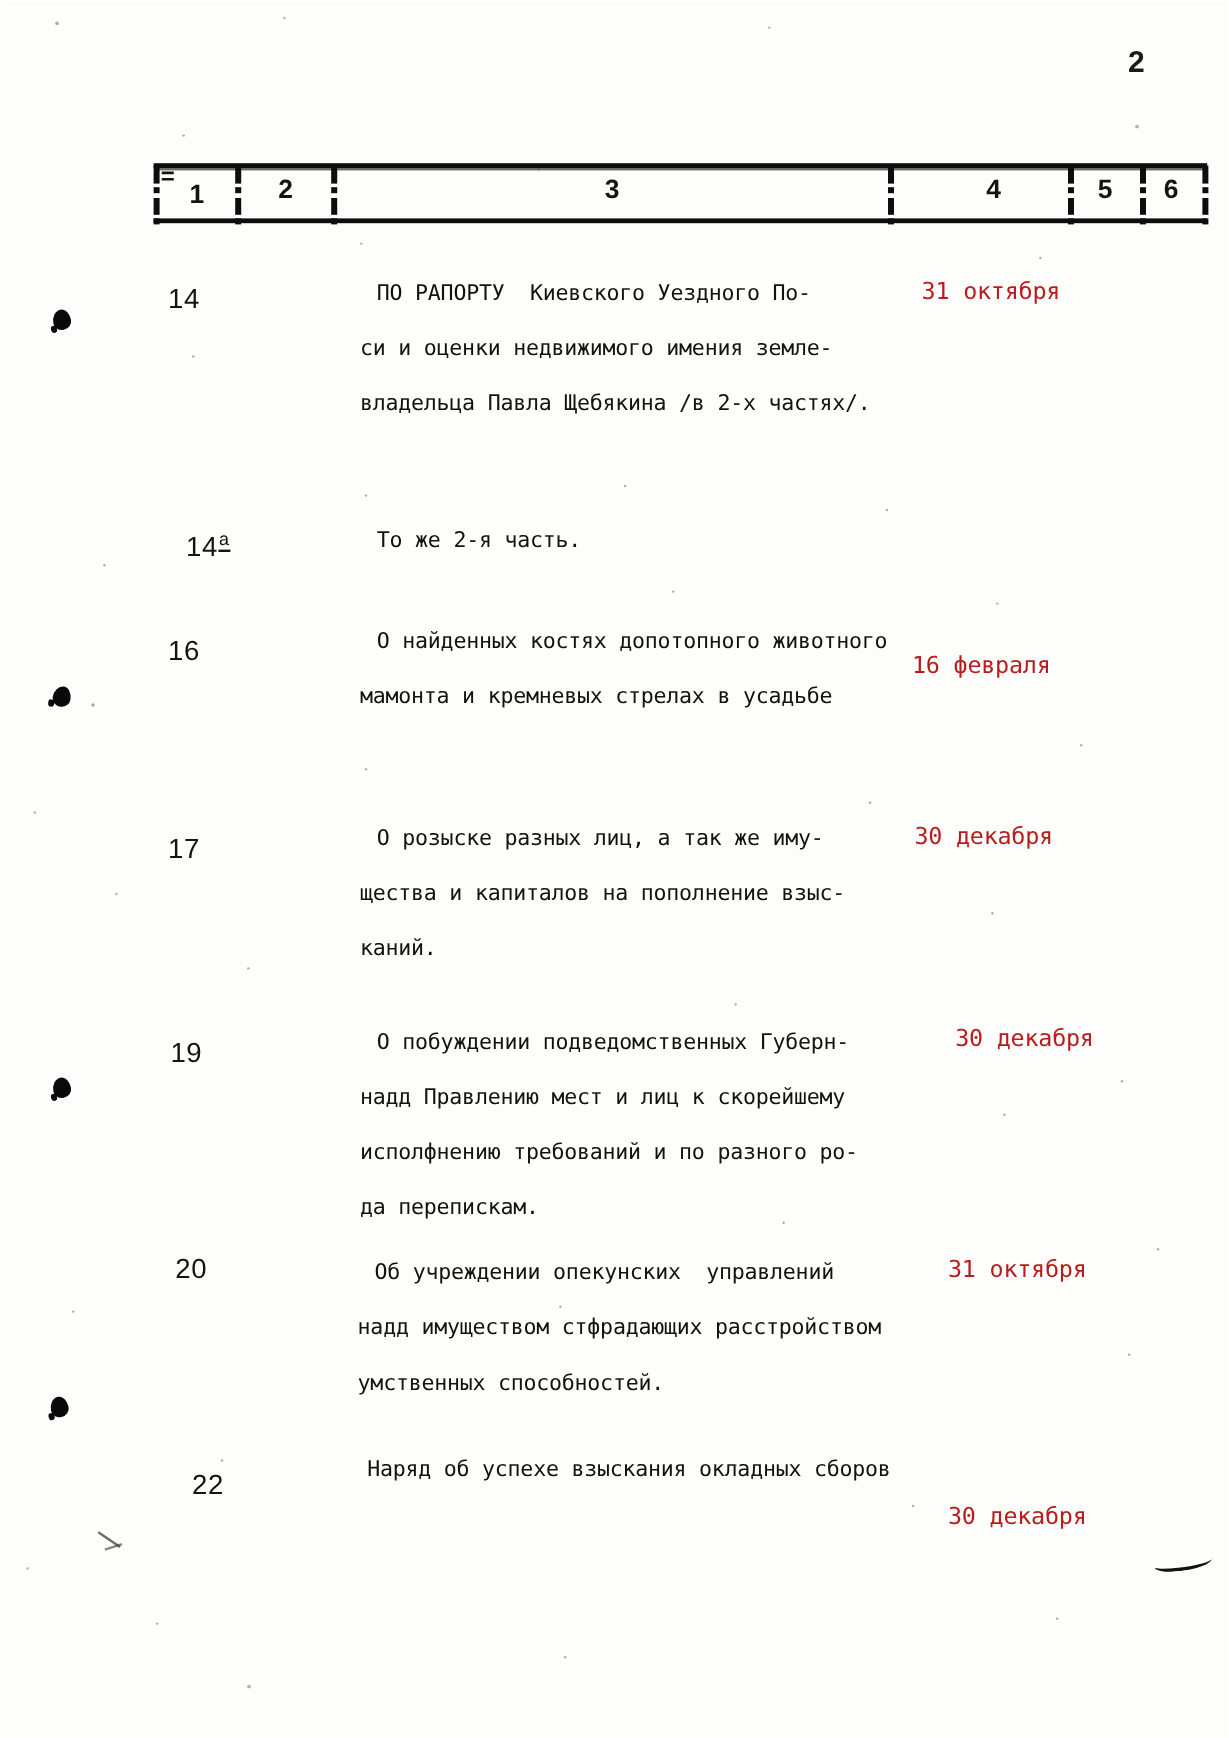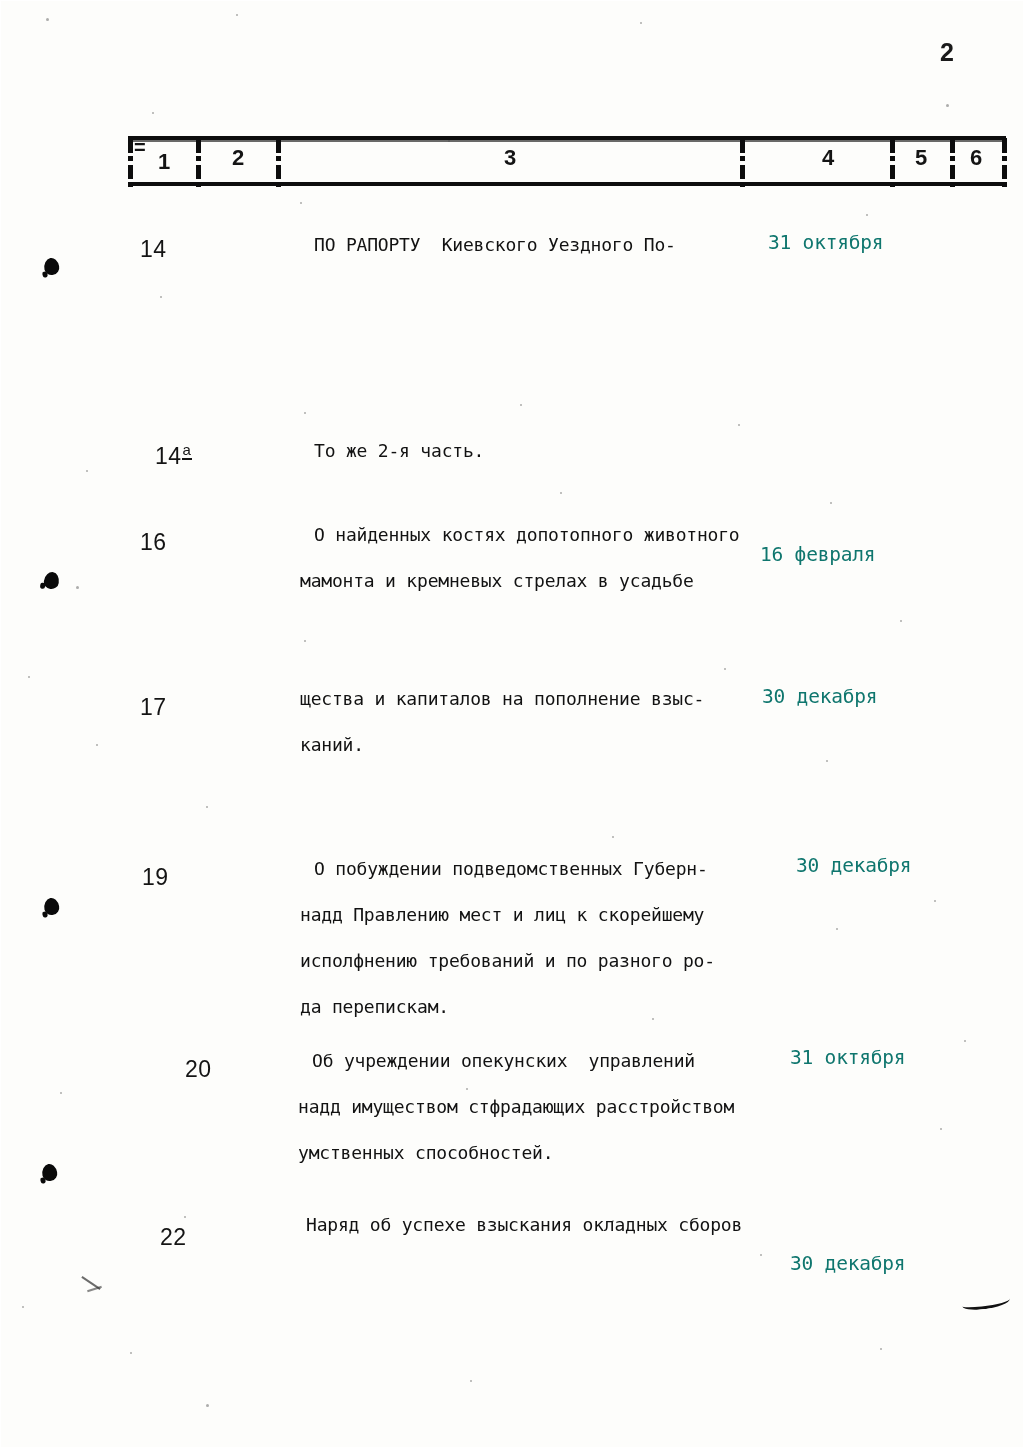--- a/index.html
+++ b/index.html
@@ -145,21 +145,21 @@
     color: #121212;
     white-space: pre;
   }
   .line.indent { padding-left: 14px; }
 
   .date {
     position: absolute;
     font-family: "DejaVu Sans Mono", "Liberation Mono", monospace;
     font-size: 19.5px;
     letter-spacing: -0.2px;
-    color: #0f766e;
+    color: #b91c1c;
     white-space: pre;
   }
 
   
   .inkmark {
     position: absolute;
     width: 15px;
     height: 17px;
     background: #0a0a0a;
     border-radius: 54% 46% 50% 50% / 60% 58% 42% 40%;
@@ -275,20 +275,22 @@
     <div class="colnum" style="left:382px;">3</div>
     <div class="colnum" style="left:700px;">4</div>
     <div class="colnum" style="left:793px;">5</div>
     <div class="colnum" style="left:848px;">6</div>
   </div>
 
   <div class="row" style="top:222px;">
     <div class="rownum" style="left:140px; top:14px;"><span>14</span></div>
     <div class="body">
       <div class="line indent">ПО РАПОРТУ  Киевского Уездного По-</div>
+      <div class="line">си и оценки недвижимого имения земле-</div>
+      <div class="line">владельца Павла Щебякина /в 2-х частях/.</div>
     </div>
     <div class="date" style="left:768px; top:9px;">31 октября</div>
   </div>
 
   <div class="row" style="top:428px;">
     <div class="rownum" style="left:155px; top:14px;"><span>14</span><sup>а</sup></div>
     <div class="body">
       <div class="line indent">То же 2-я часть.</div>
     </div>
   </div>
@@ -298,39 +300,40 @@
     <div class="body">
       <div class="line indent">О найденных костях допотопного животного</div>
       <div class="line">мамонта и кремневых стрелах в усадьбе</div>
     </div>
     <div class="date" style="left:760px; top:31px;">16 февраля</div>
   </div>
 
   <div class="row" style="top:676px;">
     <div class="rownum" style="left:140px; top:18px;text-align:center;"><span>17</span></div>
     <div class="body">
+      <div class="line indent">О розыске разных лиц, а так же иму-</div>
       <div class="line">щества и капиталов на пополнение взыс-</div>
       <div class="line">каний.</div>
     </div>
     <div class="date" style="left:762px; top:9px;">30 декабря</div>
   </div>
 
   <div class="row" style="top:846px;">
     <div class="rownum" style="left:142px; top:18px;"><span>19</span></div>
     <div class="body">
       <div class="line indent">О побуждении подведомственных Губерн-</div>
       <div class="line">надд Правлению мест и лиц к скорейшему</div>
       <div class="line">исполфнению требований и по разного ро-</div>
       <div class="line">да перепискам.</div>
     </div>
     <div class="date" style="left:796px; top:8px;">30 декабря</div>
   </div>
 
   <div class="row" style="top:1038px;">
-    <div class="rownum" style="left:146px; top:18px;margin-left:39px;"><span>20</span></div>
+    <div class="rownum" style="left:146px; top:6px;"><span>20</span></div>
     <div class="body" style="left:298px;">
       <div class="line indent">Об учреждении опекунских  управлений</div>
       <div class="line">надд имуществом стфрадающих расстройством</div>
       <div class="line">умственных способностей.</div>
     </div>
     <div class="date" style="left:790px; top:8px;">31 октября</div>
   </div>
 
   <div class="row" style="top:1202px;">
     <div class="rownum" style="left:160px; top:22px;"><span>22</span></div>

